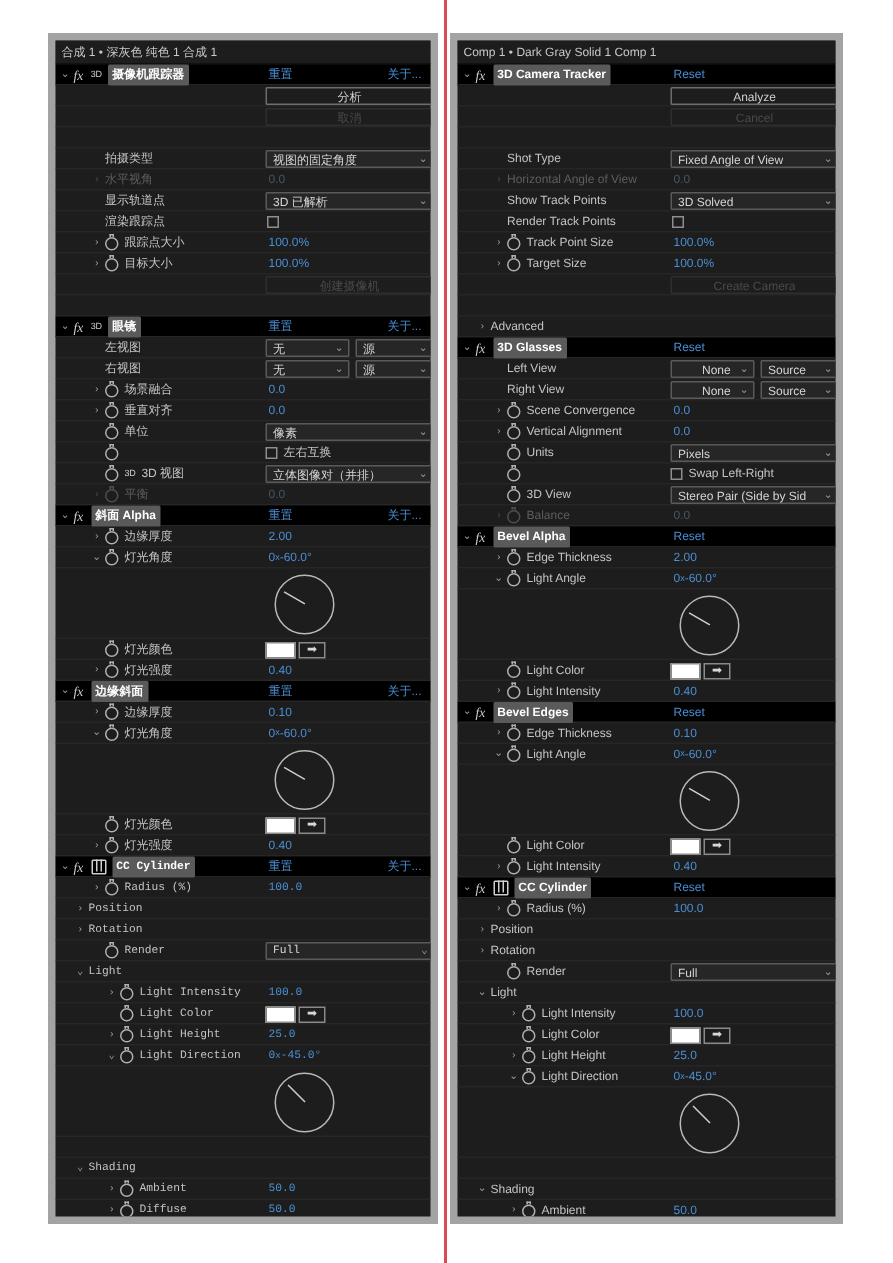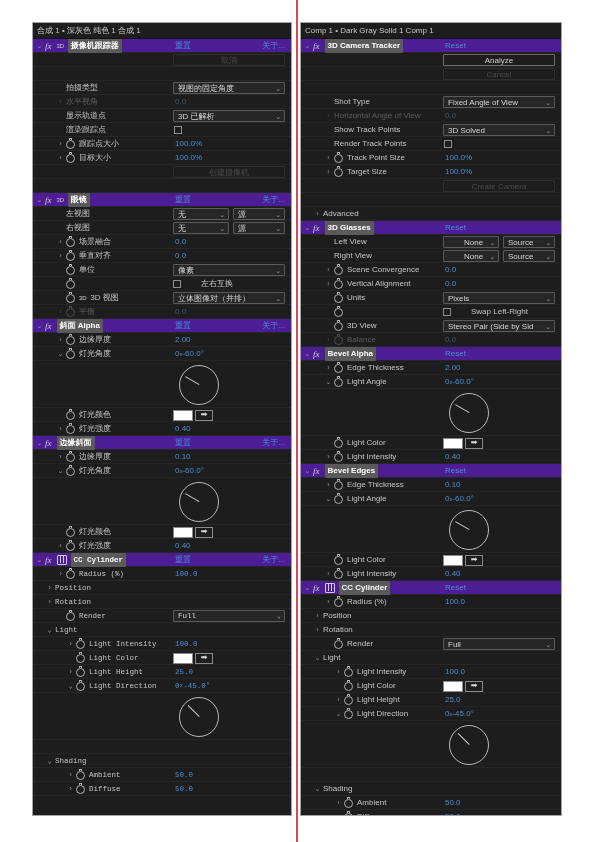--- a/index.html
+++ b/index.html
@@ -13,21 +13,21 @@
   
   #divider{
     position:absolute;left:296px;top:0;width:2px;height:842px;
     background:#d94a52;z-index:50;
   }
 
   
   .panel{
     position:absolute;
     background:#1d1d1d;
-    border:1px solid #a3a3a3;
+    border:5px solid #a3a3a3;
     box-sizing:border-box;
     overflow:hidden;
   }
   #panel-left{left:32px;top:22px;width:260px;height:794px;}
   #panel-right{left:300px;top:22px;width:262px;height:794px;}
 
   .panel-inner{position:relative;width:100%;height:100%;overflow:hidden;}
 
   
   .comp-title{
@@ -42,21 +42,21 @@
   
   .row{
     position:relative;
     height:14px;line-height:14px;
     border-bottom:1px solid #262626;
     white-space:nowrap;
     font-size:8px;
     color:#c4c4c4;
     box-sizing:border-box;
   }
-  .row.fxhead{background:#4c1d95;}
+  .row.fxhead{background:#000000;}
   .row.blank{height:14px;border-bottom:1px solid #262626;}
 
   
   .lbl{
     position:absolute;left:0;top:0;height:14px;
     display:flex;align-items:center;gap:2px;
     color:#c4c4c4;
   }
   .lbl.dim{color:#5e5e5e;}
 
@@ -163,21 +163,21 @@
     position:absolute;left:141px;top:3px;width:8px;height:8px;
     border:1px solid #8e8e8e;background:#1d1d1d;box-sizing:border-box;
   }
   #panel-right .cb{left:143px;}
   .cbinline{
     display:inline-block;width:8px;height:8px;border:1px solid #8e8e8e;
     background:#1d1d1d;box-sizing:border-box;vertical-align:-1px;margin-right:4px;
   }
   .cbrow{
     position:absolute;left:140px;top:0;height:14px;line-height:14px;
-    color:#c4c4c4;font-size:8px;display:flex;align-items:center;gap:16px;
+    color:#c4c4c4;font-size:8px;display:flex;align-items:center;
   }
   #panel-right .cbrow{left:142px;}
 
   
   .swatchwrap{
     position:absolute;left:140px;top:1px;height:12px;display:flex;align-items:center;gap:2px;
   }
   #panel-right .swatchwrap{left:142px;}
   .swatch{width:20px;height:11px;background:#ffffff;border:1px solid #8a8a8a;box-sizing:border-box;}
   .eyed{
@@ -214,20 +214,23 @@
           <div class="lbl i0">
             <span class="tw">⌄</span>
             <span class="fx">fx</span>
             <span class="badge3d">3D</span>
             <span class="chip">摄像机跟踪器</span>
           </div>
           <div class="reset">重置</div>
           <div class="about">关于...</div>
         </div>
         <div class="row">
+          <div class="btn">分析</div>
+        </div>
+        <div class="row">
           <div class="btn dis">取消</div>
         </div>
         <div class="row blank"></div>
         <div class="row">
           <div class="lbl i2">
             <span class="tw"></span>
             <span>拍摄类型</span>
           </div>
           <div class="dd">
             <span>视图的固定角度</span>

